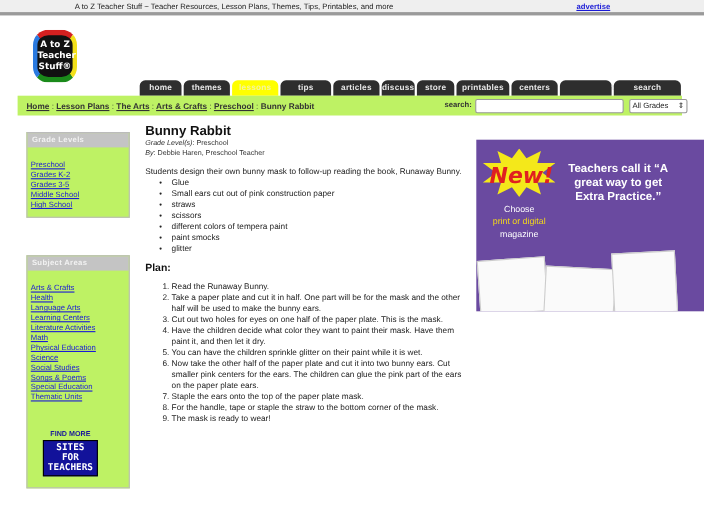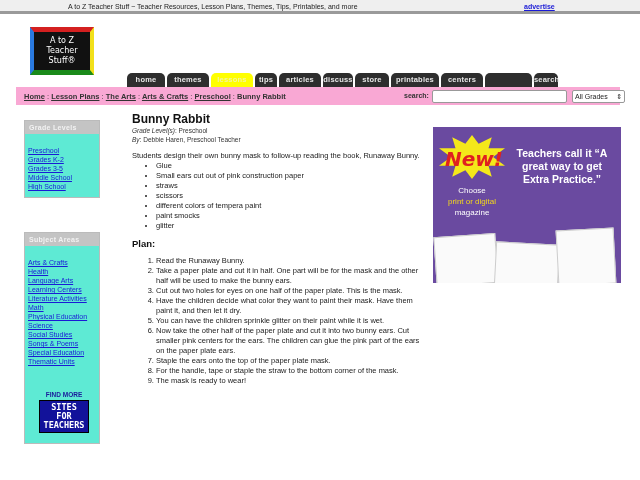--- a/index.html
+++ b/index.html
@@ -13,61 +13,61 @@
   .topbar {
     position: absolute; left: 0; top: 0; width: 640px; height: 14px;
     background: #efefef;
     border-bottom: 3px solid #9a9a9a;
     font-size: 7px;
   }
   .topbar .tagline { position: absolute; left: 68px; top: 3px; color: #222; }
   .topbar .advertise { position: absolute; left: 524px; top: 3px; color: #1a1ad6; text-decoration: underline; font-weight: bold; cursor: pointer; }
 
   .logo {
-    position: absolute; left: 30px; top: 27px; width: 64px; height: 48px;
+    position: absolute; left: 30px; top: 27px; width: 40px; height: 48px;
     background: #111;
     border-top: 5px solid #d42020;
     border-bottom: 5px solid #1a8a1a;
     border-left: 4px solid #2a7ae0;
     border-right: 4px solid #f2e01a;
     color: #fff; text-align: center;
-    font-family: "DejaVu Sans", sans-serif; font-weight: normal;
-    font-size: 8px; line-height: 10px; padding-top: 4px;
+    font-family: "DejaVu Sans", sans-serif; font-weight: bold;
+    font-size: 8px; line-height: 10px; padding-top: 4px; border-radius: 14px;
   }
 
   .tabs { position: absolute; left: 127px; top: 73px; height: 14px; display: flex; gap: 2px; }
   .tab {
     height: 14px; background: #2e2e2e; color: #e8e8e8;
     font-size: 7.5px; font-weight: bold; line-height: 14px; text-align: center;
     border-radius: 5px 5px 0 0; cursor: pointer; letter-spacing: 0.2px;
   }
   .tab.active { background: #ffff00; color: #f4f4a0; }
 
   .navbar {
     position: absolute; left: 16px; top: 87px; width: 604px; height: 18px;
-    background: #f9a8d4;
+    background: #bef264;
   }
   .breadcrumb { position: absolute; left: 8px; top: 5px; font-size: 7.5px; font-weight: bold; color: #333; }
   .breadcrumb a { color: #333; text-decoration: underline; cursor: pointer; }
   .breadcrumb .sep { color: #333; font-weight: normal; }
   .search-label { position: absolute; left: 388px; top: 5px; font-size: 7px; font-weight: bold; color: #333; }
   .search-input {
     position: absolute; left: 416px; top: 3px; width: 135px; height: 13px;
     background: #fff; border: 1px solid #999; border-radius: 2px;
   }
   .grade-select {
     position: absolute; left: 556px; top: 3px; width: 53px; height: 13px;
     background: #fff; border: 1px solid #999; border-radius: 2px;
     font-size: 7px; line-height: 11px; padding-left: 2px; color: #222; cursor: pointer;
   }
   .grade-select .arrows { position: absolute; right: 2px; top: 0; font-size: 7px; }
 
   .sidebox {
-    position: absolute; left: 24px; width: 76px;
-    border: 1px solid #bbb; background: #5eead4;
+    position: absolute; left: 24px; width: 94px;
+    border: 1px solid #bbb; background: #bef264;
   }
   .sidebox .hdr {
     background: #c4c4c4; color: #f2f2f2; font-size: 7px; font-weight: bold;
     height: 13px; line-height: 13px; padding-left: 4px; letter-spacing: 0.3px;
   }
   .sidebox ul { list-style: none; padding: 12px 0 0 3px; }
   .sidebox li { font-size: 7px; line-height: 9px; }
   .sidebox li a { color: #1a1ad6; text-decoration: underline; cursor: pointer; }
 
   .findmore { position: absolute; left: 14px; top: 158px; width: 50px; text-align: center; }
@@ -81,21 +81,21 @@
   .content { position: absolute; left: 132px; top: 112px; width: 290px; }
   .title { font-size: 12px; font-weight: bold; color: #111; }
   .meta { font-size: 6.5px; color: #333; line-height: 9px; }
   .meta i { font-style: italic; }
   .desc { font-size: 7.5px; line-height: 10px; margin-top: 7px; color: #222; }
   h3 { font-size: 9.5px; font-weight: bold; margin-top: 7px; margin-bottom: 7px; }
   .materials { list-style: disc; padding-left: 24px; font-size: 7.5px; line-height: 10px; color: #222; }
   .plan { padding-left: 24px; font-size: 7.5px; line-height: 10px; color: #222; }
 
   .ad {
-    position: absolute; left: 433px; top: 127px; width: 188px; height: 156px;
+    position: absolute; left: 433px; top: 127px; width: 208px; height: 156px;
     background: #6a4aa0; overflow: hidden; cursor: pointer;
   }
   .ad .burst {
     position: absolute; left: 6px; top: 8px; width: 66px; height: 44px;
     background: #f4e81a; clip-path: polygon(50% 0,60% 20%,80% 5%,75% 30%,100% 30%,82% 50%,100% 70%,75% 70%,80% 95%,60% 80%,50% 100%,40% 80%,20% 95%,25% 70%,0 70%,18% 50%,0 30%,25% 30%,20% 5%,40% 20%);
   }
   .ad .new {
     position: absolute; left: 12px; top: 20px; color: #e02020; font-weight: bold;
     font-size: 20px; font-style: italic; font-family: "DejaVu Sans", sans-serif;
   }
@@ -116,28 +116,28 @@
 <div class="logo">
   <div>A to Z</div>
   <div>Teacher</div>
   <div>Stuff®</div>
 </div>
 
 <div class="tabs" id="tabs">
     <div class="tab" style="width: 38px;">home</div>
     <div class="tab" style="width: 42px;">themes</div>
     <div class="tab active" style="width: 42px;">lessons</div>
-    <div class="tab" style="width: 22px;">tips</div>
+    <div class="tab" style="width: 46px;">tips</div>
     <div class="tab" style="width: 42px;">articles</div>
     <div class="tab" style="width: 30px;">discuss</div>
     <div class="tab" style="width: 34px;">store</div>
     <div class="tab" style="width: 48px;">printables</div>
     <div class="tab" style="width: 42px;">centers</div>
     <div class="tab" style="width: 40px; padding-left: 47px;">tools</div>
-    <div class="tab" style="width: 24px;">search</div>
+    <div class="tab" style="width: 61px;">search</div>
   </div>
 
 <div class="navbar">
   <div class="breadcrumb">
     <a>Home</a>
     <span class="sep">:</span>
     <a>Lesson Plans</a>
     <span class="sep">:</span>
     <a>The Arts</a>
     <span class="sep">:</span>

